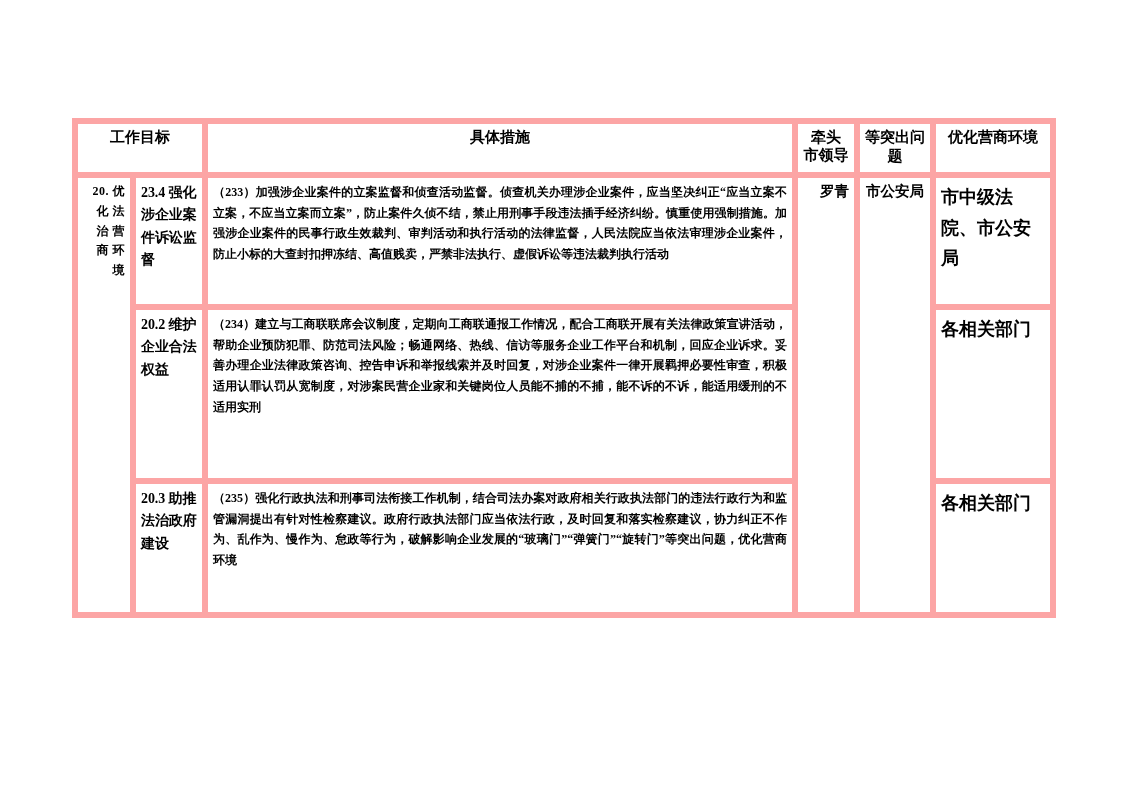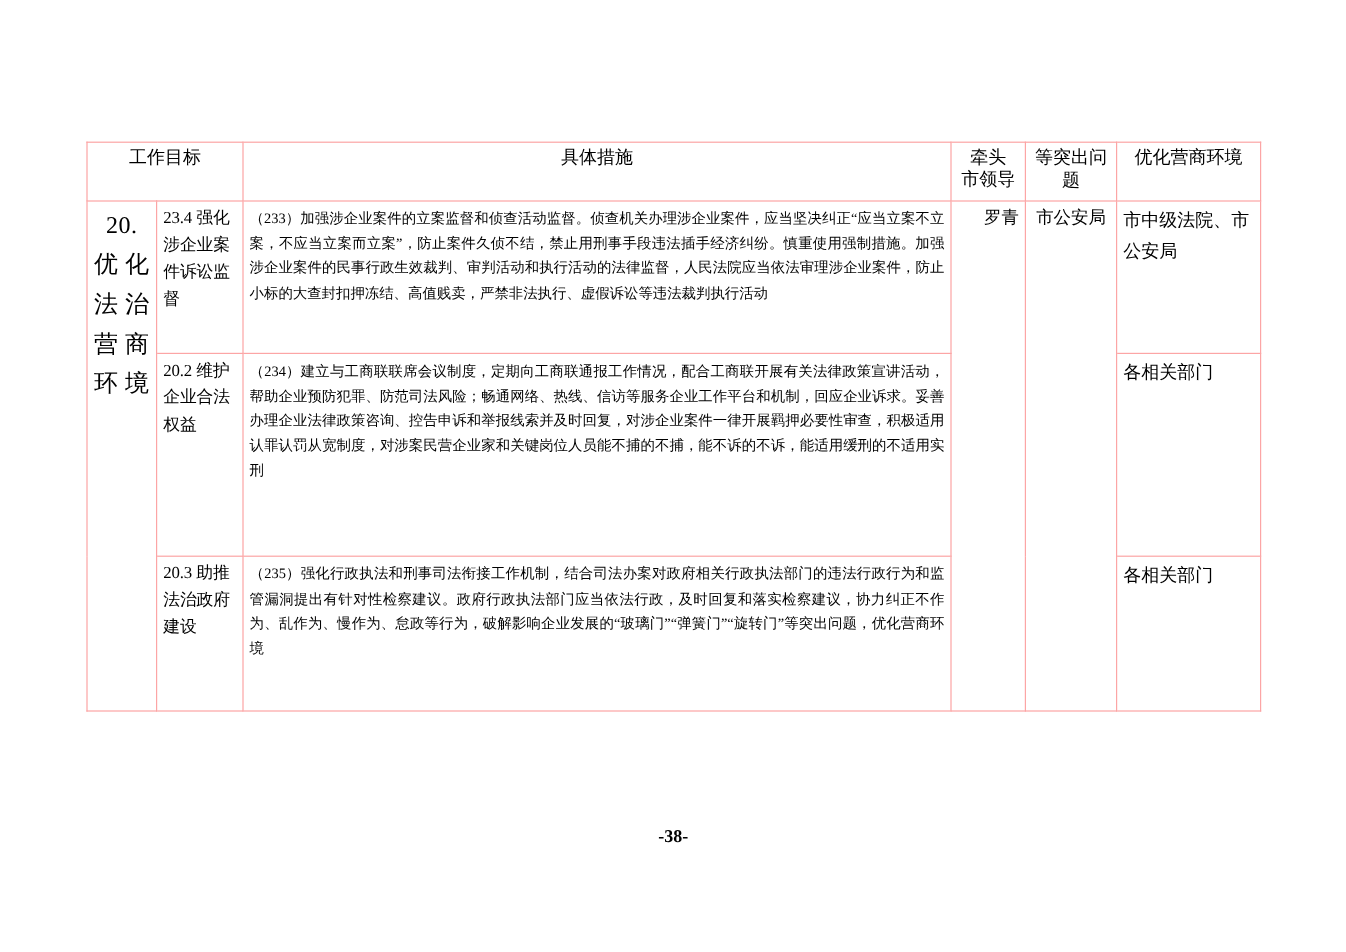--- a/index.html
+++ b/index.html
@@ -25,47 +25,47 @@
     left: 72px;
     top: 118px;
     width: 978px;
   }
   table.doc-table {
     border-collapse: collapse;
     width: 978px;
     table-layout: fixed;
   }
   table.doc-table td, table.doc-table th {
-    border: 1px solid #fca5a5;
+    border: 6px solid #fca5a5;
     vertical-align: top;
     padding: 4px 5px;
-    font-weight: normal;
+    font-weight: bold;
   }
   thead td {
     text-align: center;
     vertical-align: middle;
     font-weight: bold;
     font-size: 15px;
     line-height: 1.25;
     height: 40px;
     padding: 4px 3px;
   }
   .col-goal { width: 58px; }
   .col-sub  { width: 72px; }
   .col-measure { width: 590px; }
   .col-leader { width: 62px; }
   .col-unit { width: 76px; }
   .col-resp { width: 120px; }
 
   td.goal-cell {
-    font-size: 20px;
+    font-size: 12px;
     line-height: 1.65;
     letter-spacing: 0.5px;
     vertical-align: middle;
-    text-align: center;
+    text-align: right;
     padding-left: 4px;
     padding-right: 2px;
   }
   td.sub-cell {
     font-size: 14px;
     line-height: 1.6;
     vertical-align: top;
     padding-left: 2px;
     padding-right: 1px;
     letter-spacing: -0.1px;
@@ -82,21 +82,21 @@
     font-size: 14.5px;
     text-align: right;
     vertical-align: middle;
   }
   td.unit-cell {
     font-size: 14.5px;
     text-align: center;
     vertical-align: middle;
   }
   td.resp-cell {
-    font-size: 15px;
+    font-size: 18px;
     line-height: 1.7;
     vertical-align: middle;
     padding-left: 6px;
     padding-right: 4px;
     margin-left: 39px;
   }
   .row-1 td.measure-cell { height: 118px; }
   .row-2 td.measure-cell { height: 160px; }
   .row-3 td.measure-cell { height: 120px; margin-left: 41px; }
 
@@ -157,15 +157,14 @@
         </tr>
         <tr class="row-3">
           <td class="sub-cell">20.3 助推法治政府建设</td>
           <td class="measure-cell">（235）强化行政执法和刑事司法衔接工作机制，结合司法办案对政府相关行政执法部门的违法行政行为和监管漏洞提出有针对性检察建议。政府行政执法部门应当依法行政，及时回复和落实检察建议，协力纠正不作为、乱作为、慢作为、怠政等行为，破解影响企业发展的“玻璃门”“弹簧门”“旋转门”等突出问题，优化营商环境</td>
           <td class="resp-cell">各相关部门</td>
         </tr>
       </tbody>
     </table>
   </div>
 
-  <div class="page-number">-38-</div>
 
 </div>
 
 </body></html>

